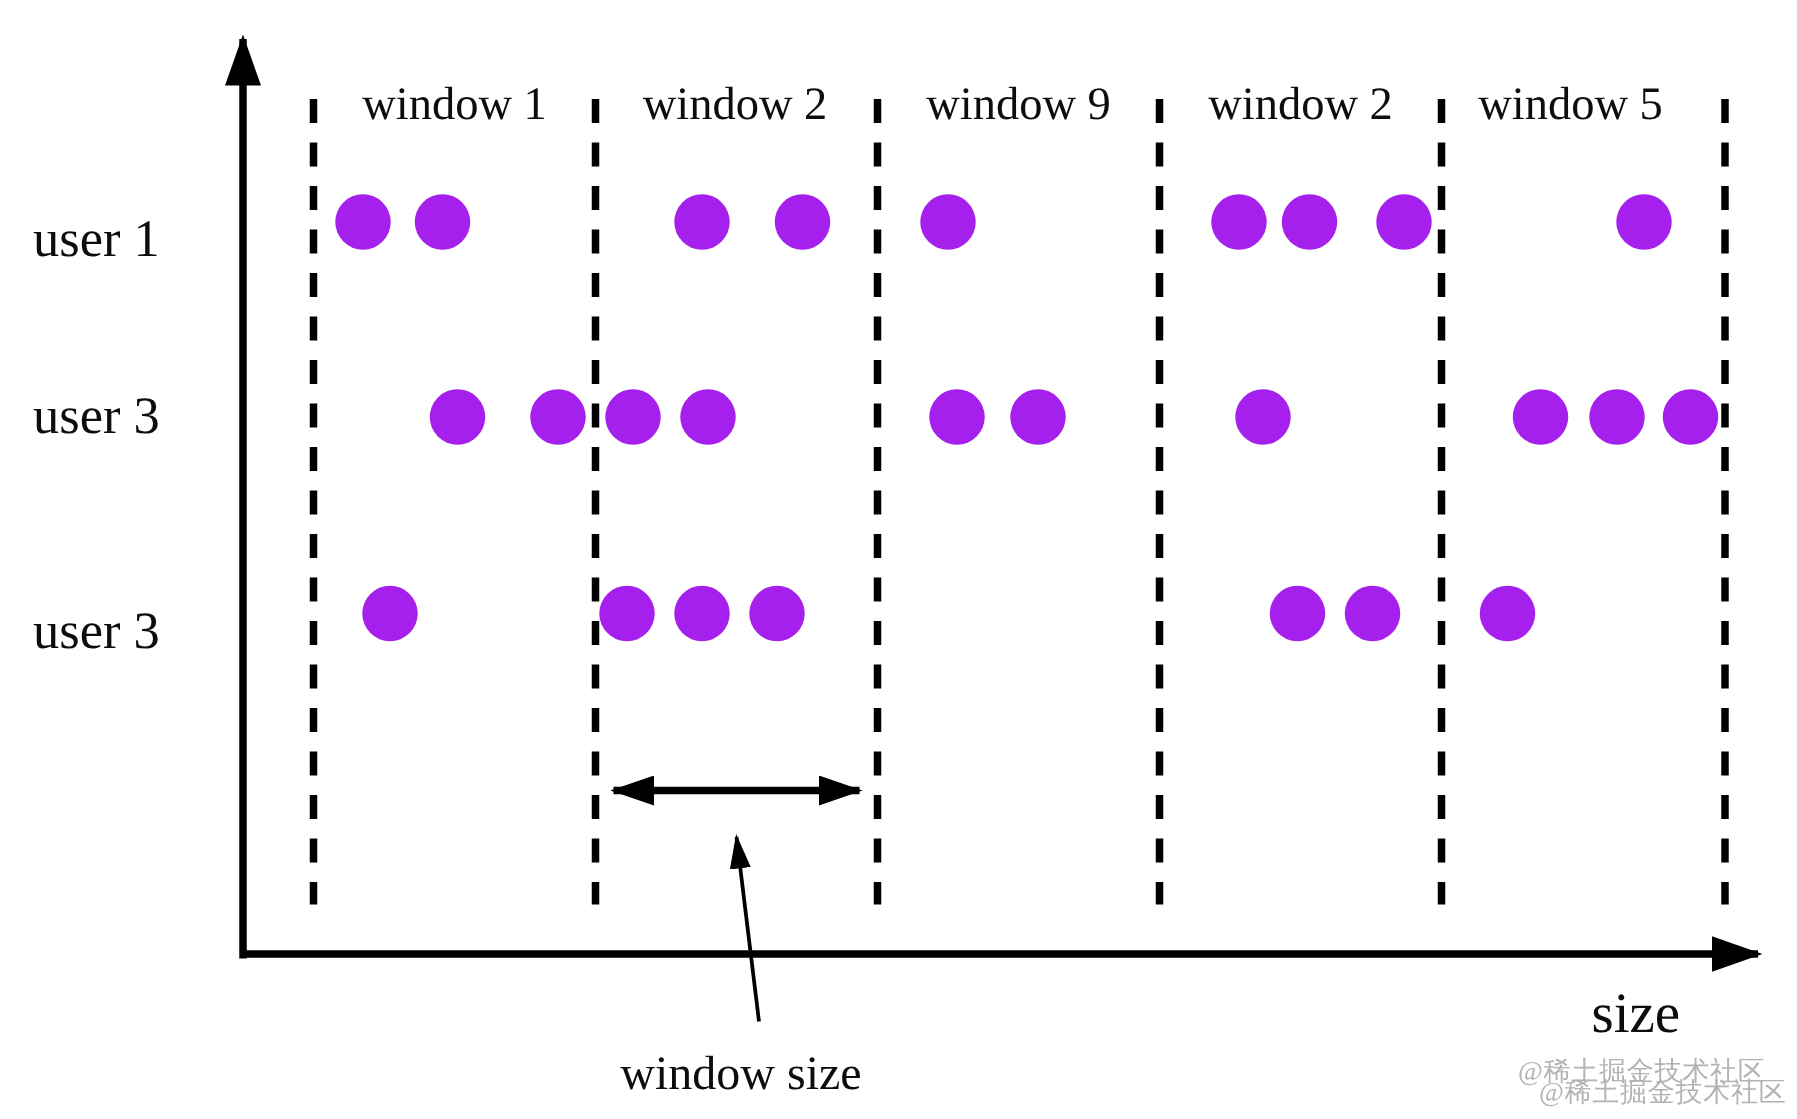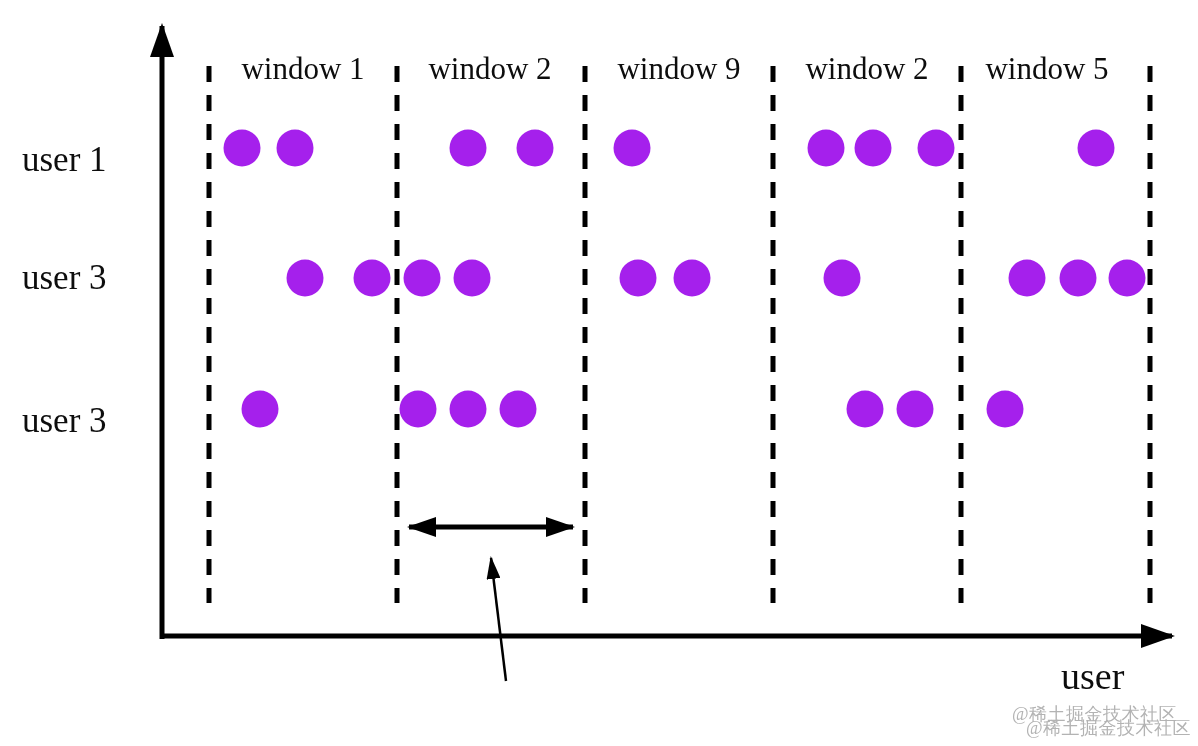--- a/index.html
+++ b/index.html
@@ -104,18 +104,19 @@
       <div class="window-label" style="left: 679px;">window 9</div>
       <div class="window-label" style="left: 867px;">window 2</div>
       <div class="window-label" style="left: 1047px;">window 5</div>
     </div>
   <div id="user-labels">
       <div class="user-label" style="top: 160px;">user 1</div>
       <div class="user-label" style="top: 278px;">user 3</div>
       <div class="user-label" style="top: 409px; margin-top: 12px;">user 3</div>
     </div>
 
-  <div class="time-label">user</div>
+  <div class="time-label">size</div>
 
+  <div class="window-size-label">window size</div>
 
   <div class="watermark l1">@稀土掘金技术社区</div>
   <div class="watermark l2">@稀土掘金技术社区</div>
 </div>
 
 </body></html>

